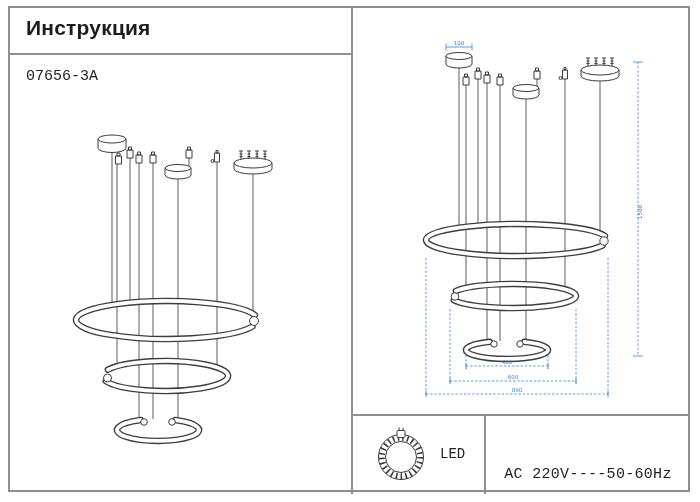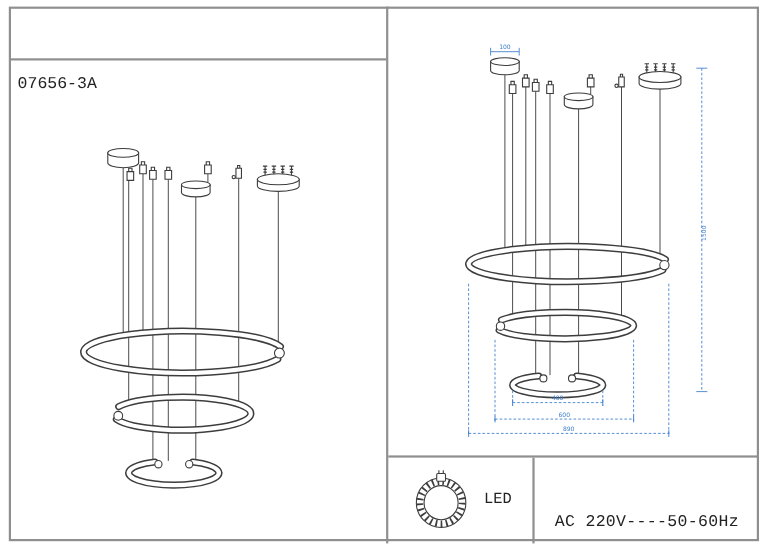--- a/index.html
+++ b/index.html
@@ -4,21 +4,21 @@
 <style>
   html,body{margin:0;padding:0;background:#ffffff;}
   .page{position:relative;width:700px;height:502px;background:#ffffff;overflow:hidden;
         font-family:"Liberation Sans", sans-serif;color:#2b2b2b;}
   .frame{position:absolute;left:8px;top:6px;width:682px;height:486px;
          border:2px solid #8f8f8f;box-sizing:border-box;}
   .vline{position:absolute;background:#8f8f8f;}
   .hline{position:absolute;background:#8f8f8f;}
   .title{position:absolute;left:26px;top:16px;font-size:21px;font-weight:600;
          letter-spacing:0.2px;color:#1d1d1d;}
-  .model{position:absolute;left:16px;top:68px;font-size:15px;
+  .model{position:absolute;left:26px;top:68px;font-size:15px;
          font-family:"Liberation Mono", monospace;color:#222;}
   .spec-cell-led{position:absolute;left:353px;top:416px;width:131px;height:76px;
      display:flex;align-items:center;}
   .spec-cell-power{position:absolute;left:486px;top:436px;width:204px;height:76px;
      display:flex;align-items:center;justify-content:center;}
   .led-label{font-size:14px;font-family:"Liberation Mono", monospace;margin-left:12px;color:#222;}
   .power-label{font-size:15px;font-family:"Liberation Mono", monospace;color:#222;letter-spacing:0.3px;}
   svg{position:absolute;overflow:visible;}
   .fw{fill:#ffffff;stroke:#3d3d3d;stroke-width:1;}
   .ln{fill:none;stroke:#3d3d3d;stroke-width:1;}
@@ -38,20 +38,21 @@
   <div class="frame"></div>
 
   <div class="vline" style="left:351px;top:6px;width:2px;height:488px;"></div>
 
   <div class="hline" style="left:10px;top:53px;width:341px;height:2px;"></div>
 
   <div class="hline" style="left:353px;top:414px;width:337px;height:2px;"></div>
 
   <div class="vline" style="left:484px;top:416px;width:2px;height:78px;"></div>
 
+  <div class="title">Инструкция</div>
   <div class="model">07656-3A</div>
 
   <svg style="left:10px;top:120px;" width="340" height="355" viewBox="0 0 340 355">
 
     <g class="cable">
       <line x1="102" y1="31" x2="102" y2="185"></line>
       <line x1="107" y1="44" x2="107" y2="246"></line>
       <line x1="120" y1="38" x2="120" y2="183"></line>
       <line x1="129" y1="43" x2="129" y2="300"></line>
       <line x1="143" y1="43" x2="143" y2="299"></line>

